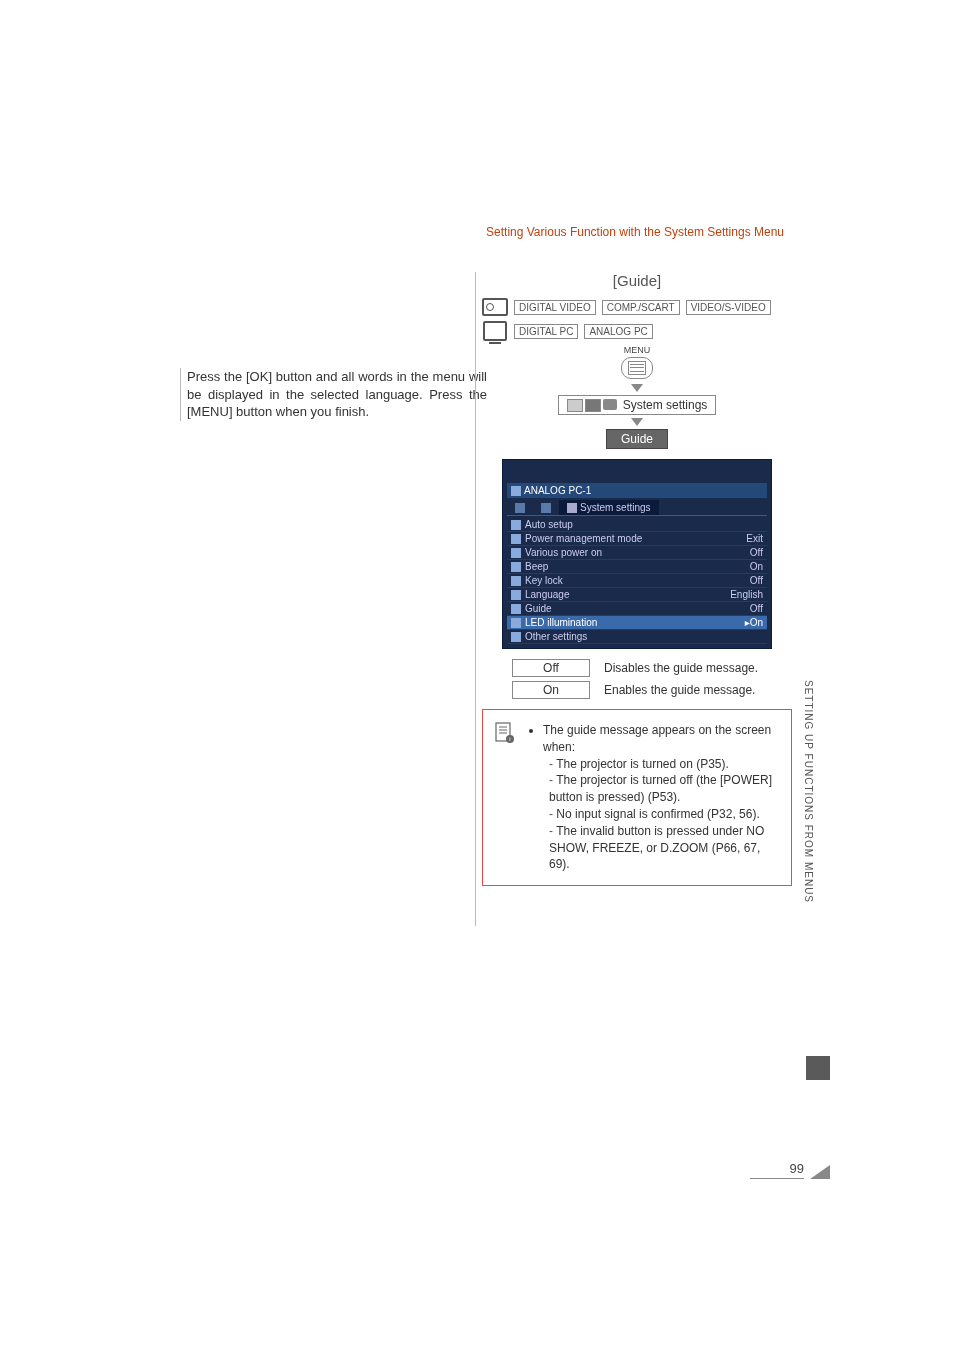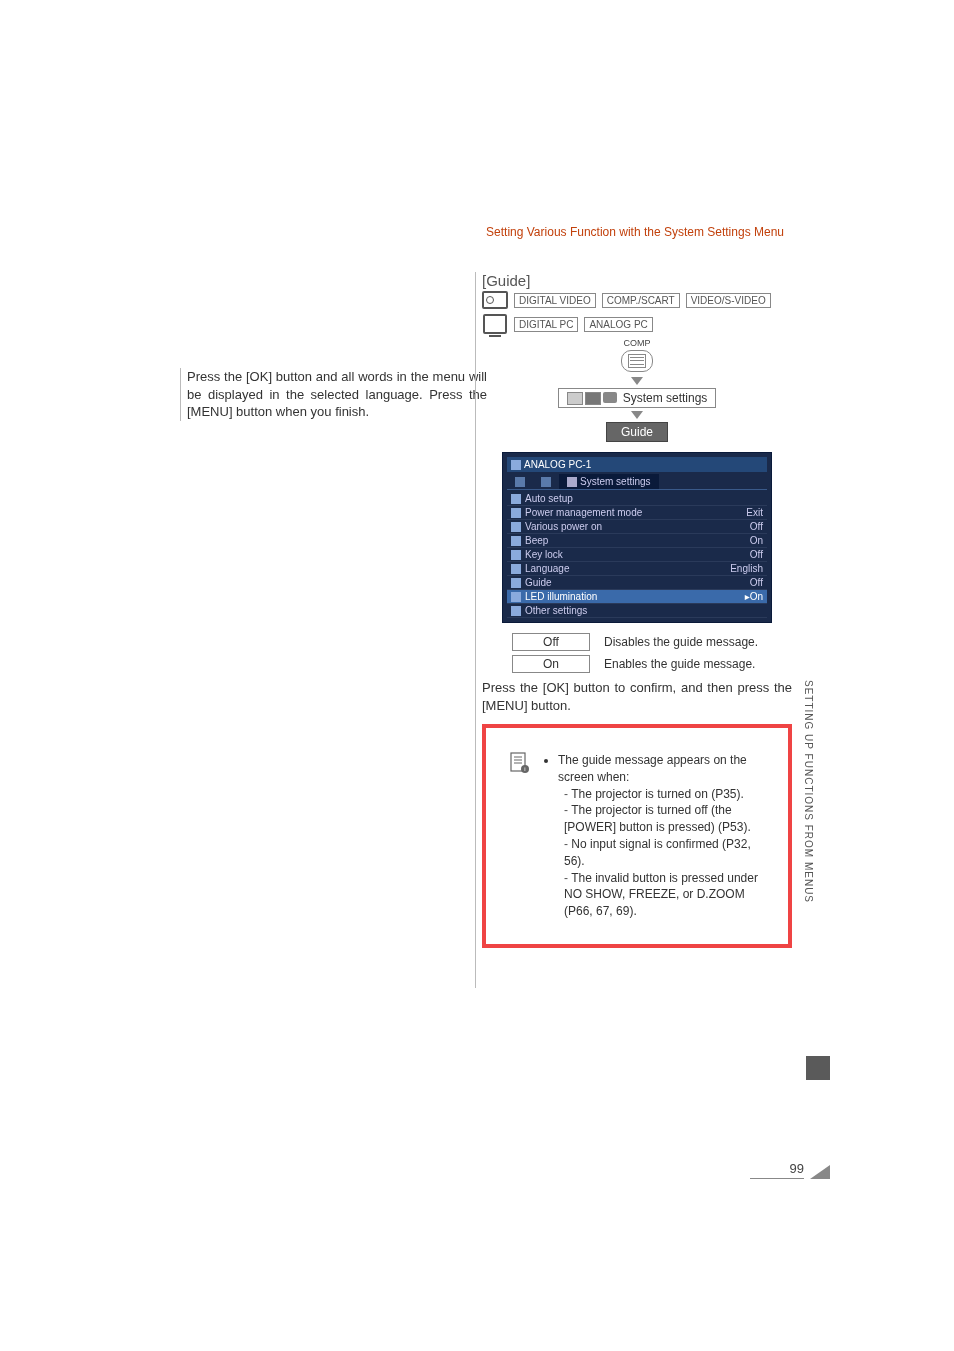--- a/index.html
+++ b/index.html
@@ -39,21 +39,22 @@
   left: 475px;
   top: 272px;
   width: 310px;
   border-left: 1px solid #bbb;
   padding-left: 6px;
   padding-bottom: 40px;
 }
 .subheading {
   font-size: 15px;
   color: #555;
-  margin: 0 0 1px 0;
+  margin: 0 0 8px 0;
+  text-align: center;
 }
 .input-row {
   display: flex;
   align-items: center;
   gap: 6px;
   margin-bottom: 4px;
 }
 .input-icon {
   width: 26px;
   height: 20px;
@@ -180,20 +181,21 @@
   border: 1px solid #0a1a3a;
 }
 .osd-title {
   background: #244878;
   color: #fff;
   padding: 2px 4px;
   font-size: 10px;
   display: flex;
   align-items: center;
   gap: 3px;
+  margin-top: 19px;
 }
 .osd-tabs {
   display: flex;
   margin-top: 2px;
   border-bottom: 1px solid #3a5a8a;
 }
 .osd-tab {
   padding: 2px 8px;
   background: #1a2a4a;
   display: flex;
@@ -232,24 +234,24 @@
   border: 1px solid #888;
   width: 76px;
   text-align: center;
   font-size: 12px;
   padding: 1px 0;
 }
 .option-desc {
   font-size: 12px;
 }
 .note-box {
-  border: 4px solid #ef4444;
+  border: 1px solid #ef4444;
   margin-top: 10px;
   display: flex;
-  padding: 24px;
+  padding: 12px;
   gap: 8px;
 }
 .note-icon {
   width: 24px;
   min-width: 24px;
 }
 .note-icon svg { width: 20px; height: 22px;}
 .note-content {
   font-size: 12px;
   line-height: 1.4;
@@ -338,21 +340,21 @@
   <div class="input-row">
     <div class="input-icon">
         <div class="pc-icon"></div>
       </div>
     <span class="input-label">DIGITAL PC</span>
     <span class="input-label">ANALOG PC</span>
   </div>
 
 
   <div class="menu-flow">
-    <div class="menu-label-small">COMP</div>
+    <div class="menu-label-small">MENU</div>
     <div class="menu-button-icon">
         <span>
           <div></div>
           <div></div>
           <div></div>
         </span>
       </div>
     <div class="arrow-down"></div>
     <div class="flow-box">
       <span class="flow-icons">
@@ -454,21 +456,20 @@
 
   <div class="option-row">
     <div class="option-box">Off</div>
     <div class="option-desc">Disables the guide message.</div>
   </div>
   <div class="option-row">
     <div class="option-box">On</div>
     <div class="option-desc">Enables the guide message.</div>
   </div>
 
-  <p class="body-text">Press the [OK] button to confirm, and then press the [MENU] button.</p>
 
   <div class="note-box">
     <div class="note-icon">
       <svg viewBox="0 0 20 22">
           <rect x="1" y="1" width="14" height="18" fill="none" stroke="#666" stroke-width="1.2"></rect>
           <line x1="4" y1="5" x2="12" y2="5" stroke="#666"></line>
           <line x1="4" y1="8" x2="12" y2="8" stroke="#666"></line>
           <line x1="4" y1="11" x2="12" y2="11" stroke="#666"></line>
           <circle cx="15" cy="17" r="4" fill="#666"></circle>
           <text x="15" y="19" font-size="6" fill="#fff" text-anchor="middle">i</text>

